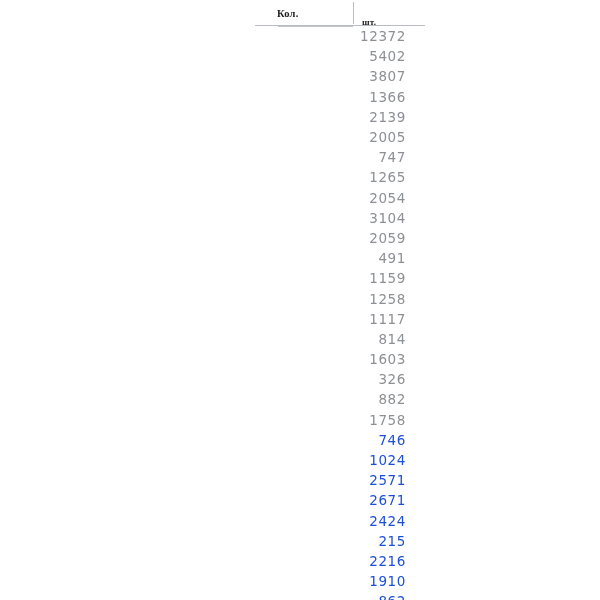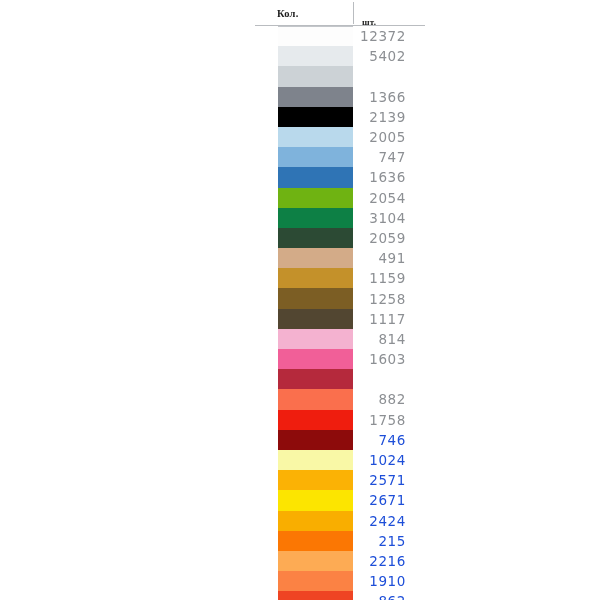--- a/index.html
+++ b/index.html
@@ -67,20 +67,21 @@
     position: absolute;
     left: 0;
     top: 26px;
     width: 170px;
   }
   .row {
     position: relative;
     height: 20.2px;
     display: flex;
     align-items: stretch;
+    flex-direction: column;
   }
   .swatch-cell {
     position: relative;
     width: 98px;
     box-sizing: border-box;
   }
   .swatch {
     position: absolute;
     left: 23px;
     right: 0px;
@@ -136,20 +137,23 @@
             <div class="swatch" style="background: rgb(230, 234, 237);"></div>
           </div>
           <div class="qty-cell">
             <span class="qty light">5402</span>
           </div>
         </div>
         <div class="row">
           <div class="swatch-cell">
             <div class="swatch" style="background: rgb(204, 210, 214);"></div>
           </div>
+          <div class="qty-cell">
+            <span class="qty light">3807</span>
+          </div>
         </div>
         <div class="row">
           <div class="swatch-cell">
             <div class="swatch" style="background: rgb(126, 131, 140);"></div>
           </div>
           <div class="qty-cell">
             <span class="qty light">1366</span>
           </div>
         </div>
         <div class="row">
@@ -174,21 +178,21 @@
           </div>
           <div class="qty-cell">
             <span class="qty light">747</span>
           </div>
         </div>
         <div class="row">
           <div class="swatch-cell">
             <div class="swatch" style="background: rgb(47, 116, 181);"></div>
           </div>
           <div class="qty-cell">
-            <span class="qty light">1636</span>
+            <span class="qty light">1265</span>
           </div>
         </div>
         <div class="row">
           <div class="swatch-cell">
             <div class="swatch" style="background: rgb(111, 179, 18);"></div>
           </div>
           <div class="qty-cell">
             <span class="qty light">2054</span>
           </div>
         </div>
@@ -253,20 +257,23 @@
             <div class="swatch" style="background: rgb(241, 95, 152);"></div>
           </div>
           <div class="qty-cell">
             <span class="qty light">1603</span>
           </div>
         </div>
         <div class="row">
           <div class="swatch-cell">
             <div class="swatch" style="background: rgb(181, 41, 60);"></div>
           </div>
+          <div class="qty-cell">
+            <span class="qty light">326</span>
+          </div>
         </div>
         <div class="row">
           <div class="swatch-cell">
             <div class="swatch" style="background: rgb(250, 111, 77);"></div>
           </div>
           <div class="qty-cell">
             <span class="qty light">882</span>
           </div>
         </div>
         <div class="row">

